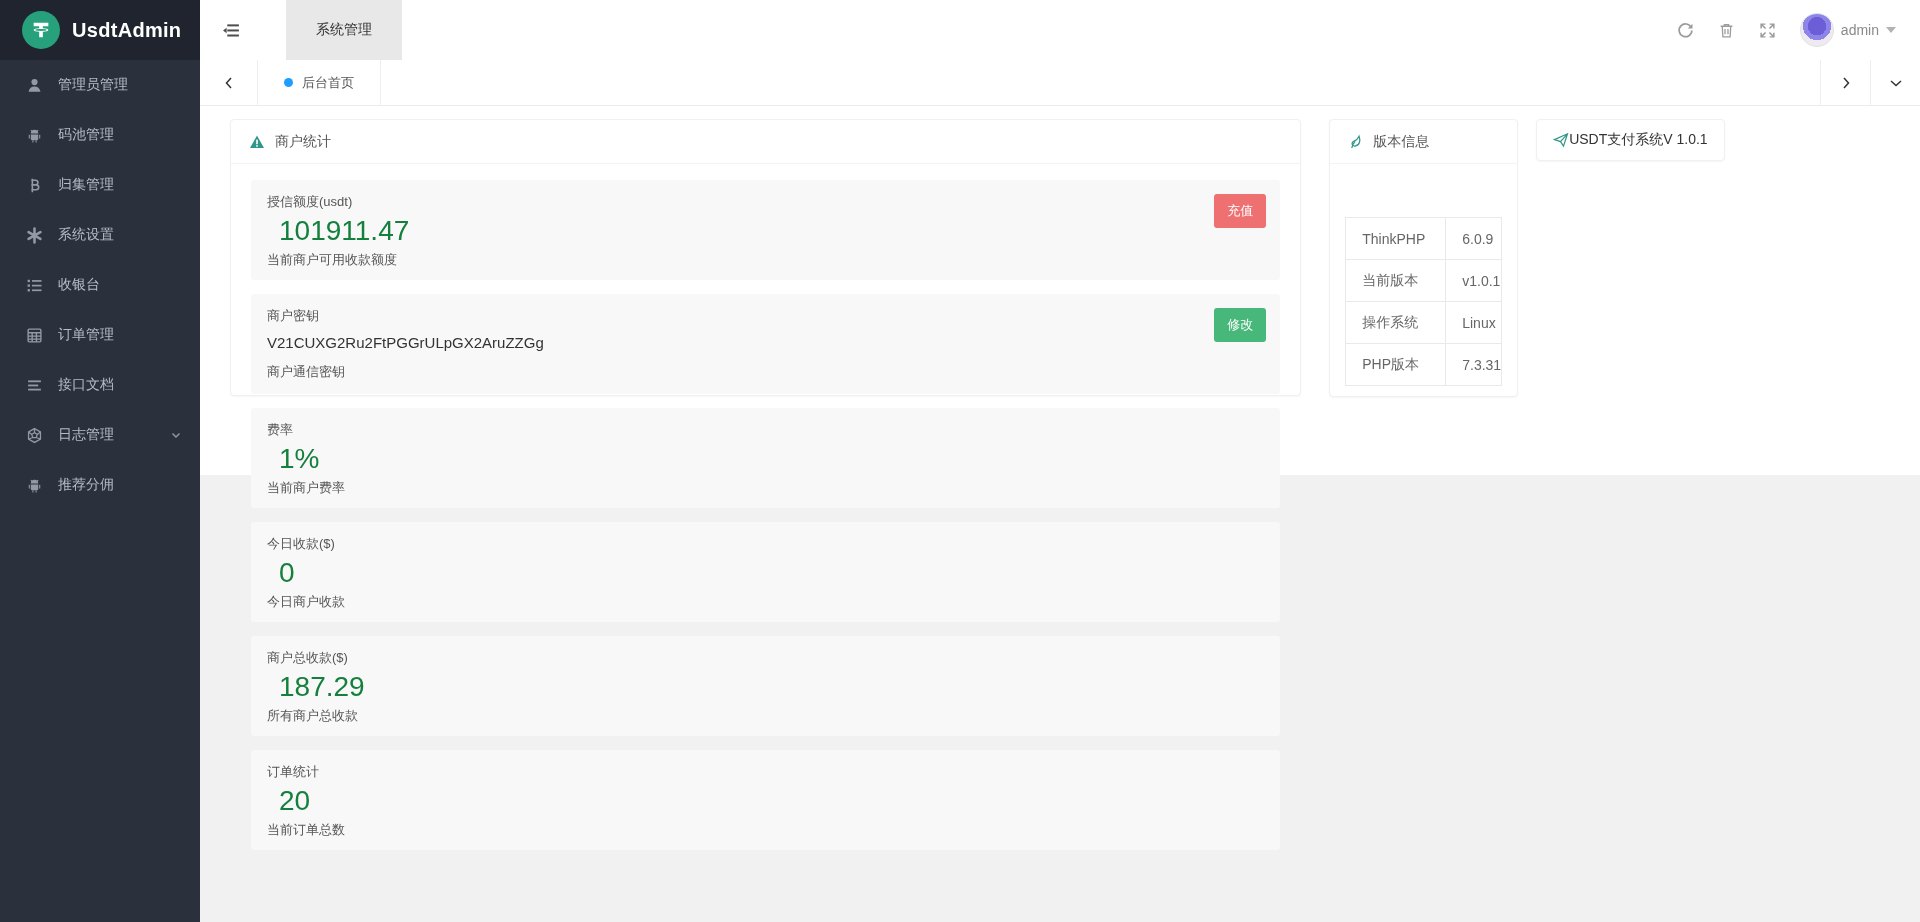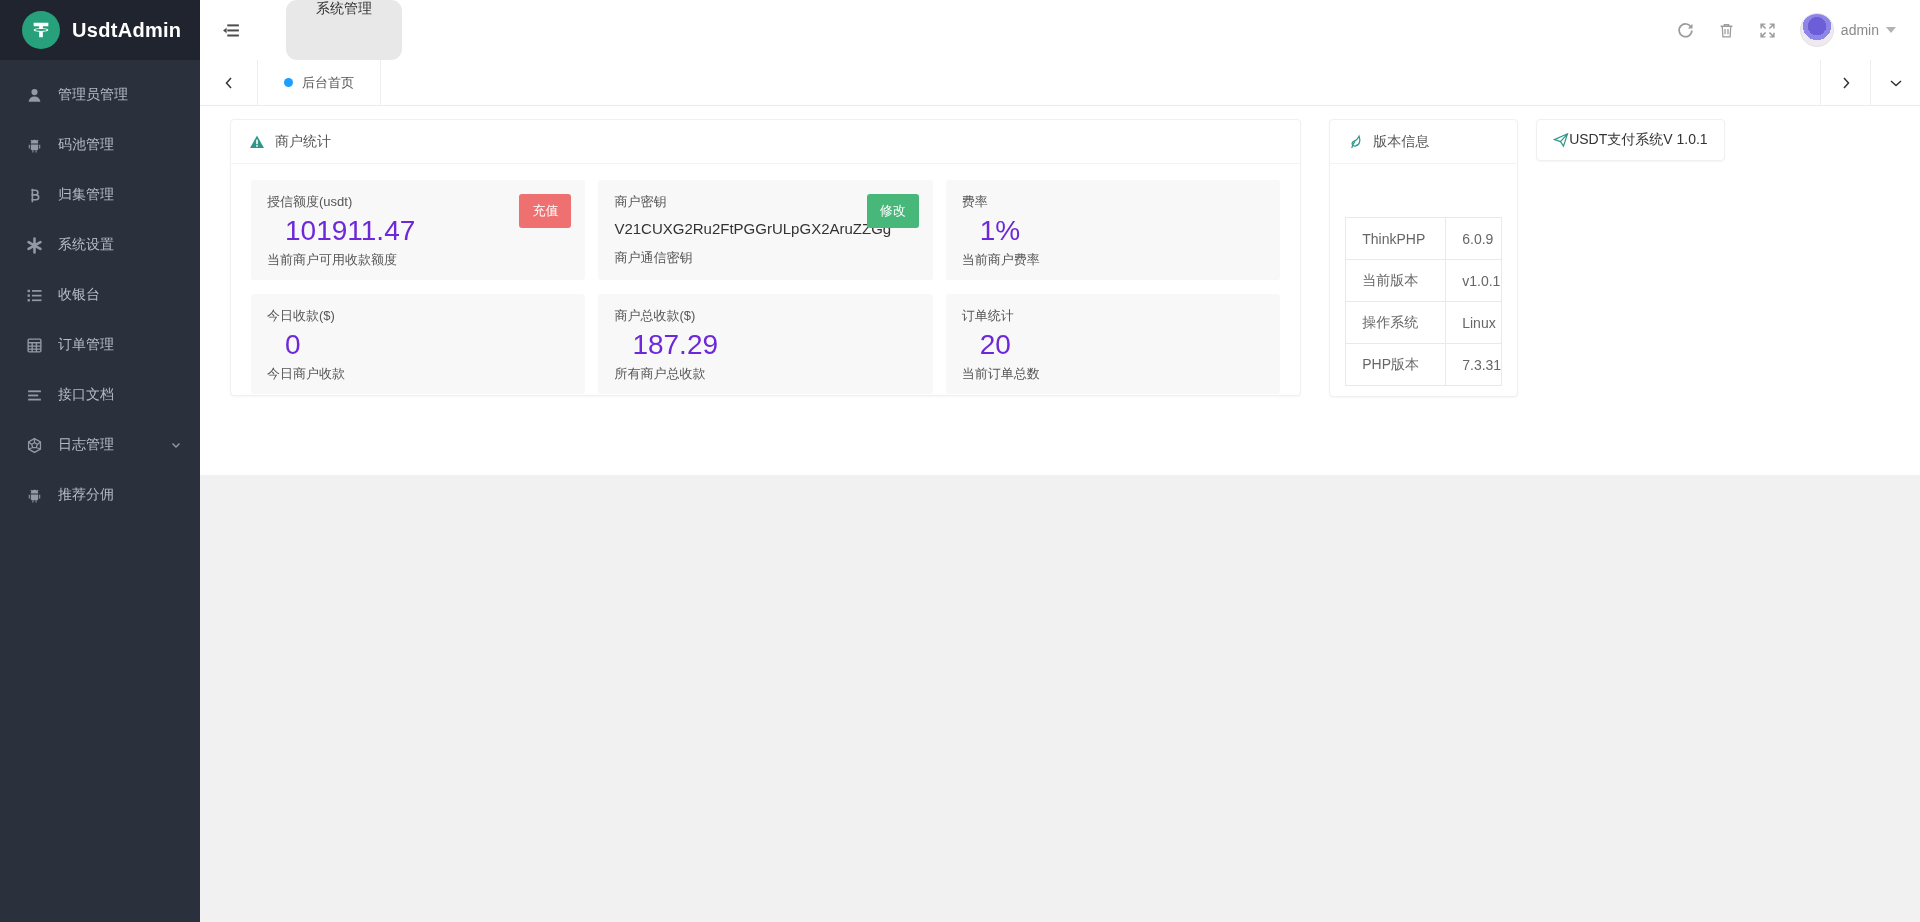--- a/index.html
+++ b/index.html
@@ -4,32 +4,32 @@
 <style>
   * { margin:0; padding:0; box-sizing:border-box; }
   html,body { width:1920px; height:922px; overflow:hidden; background:#f1f1f1;
               font-family:"Liberation Sans","DejaVu Sans",sans-serif; }
 
   
   .sidebar { position:fixed; left:0; top:0; width:200px; height:922px; background:#2a313d; z-index:10; }
   .logo { height:60px; background:#20242e; display:flex; align-items:center; padding-left:22px; gap:12px; }
   .logo-circle { width:38px; height:38px; border-radius:50%; background:#26a17b; display:flex; align-items:center; justify-content:center; }
   .logo-title { color:#ffffff; font-size:20px; font-weight:bold; letter-spacing:.3px; }
-  .menu { padding-top:10px; }
+  .menu { }
   .menu-item { height:50px; display:flex; align-items:center; padding:0 18px 0 26px; gap:15px;
                color:#b6bcc6; font-size:14px; cursor:pointer; }
   .menu-item .mi { width:17px; height:17px; color:#939aa6; flex:0 0 auto; display:flex; }
   .menu-item .chev { margin-left:auto; color:#939aa6; display:flex; }
 
   
   .topbar { position:fixed; left:200px; top:0; right:0; height:60px; background:#fff; z-index:9;
             display:flex; align-items:stretch; }
   .fold-btn { width:62px; display:flex; align-items:center; justify-content:center; color:#4d4d4d; cursor:pointer; }
-  .top-tab { margin-left:24px; padding:0 30px; background:#e8e8e8; display:flex; align-items:flex-start;
-             font-size:14px; color:#333; cursor:pointer;border-radius:11px; }
+  .top-tab { margin-left:24px; padding:0 30px; background:#e8e8e8; display:flex; align-items:center;
+             font-size:14px; color:#333; cursor:pointer; }
   .top-right { margin-left:auto; display:flex; align-items:center; gap:24px; padding-right:24px; }
   .tool-ic { width:17px; height:17px; color:#9b9b9b; cursor:pointer; display:flex; }
   .avatar { width:34px; height:34px; border-radius:50%; cursor:pointer;
             background:radial-gradient(circle at 50% 38%, #6c5ed6 0 36%, #8d86e8 36% 55%, #efe9f2 55% 100%); border:1px solid #e2e2e2; }
   .user-wrap { display:flex; align-items:center; gap:7px; cursor:pointer; }
   .user-name { font-size:14px; color:#8a8a8a; }
   .caret { width:0; height:0; border-left:5px solid transparent; border-right:5px solid transparent; border-top:6px solid #b3b3b3; }
 
   
   .tabsbar { position:fixed; left:200px; top:60px; right:0; height:46px; background:#fff; z-index:8;
@@ -44,24 +44,24 @@
 
   
   .main { position:absolute; left:200px; top:106px; right:0; bottom:0; background:#f1f1f1; }
   .page { background:#fff; height:369px; display:flex; gap:28px; padding:13px 28px 0 30px; }
   .panel { background:#fff; border:1px solid #f0f0f0; border-radius:4px; box-shadow:0 1px 2px rgba(0,0,0,.04); }
   .panel-hd { height:44px; display:flex; align-items:center; gap:10px; padding:0 18px;
               border-bottom:1px solid #f4f4f4; font-size:14px; color:#555; }
   .panel-hd .hd-ic { display:flex; }
 
   .stats-panel { width:1102px; height:277px; }
-  .cards { padding:16px 20px; display:grid; grid-template-columns:repeat(3,1fr); gap:14px 13px; }
+  .cards { padding:16px 20px; display:grid; grid-template-columns:repeat(1,1fr); gap:14px 13px; }
   .card { position:relative; background:#f8f8f8; border-radius:3px; padding:13px 16px; height:100px; }
   .card-label { font-size:13px; color:#555; }
-  .card-value { font-size:28px; color:#6d28d9; font-weight:500; line-height:1.25; margin:2px 18px 3px; }
+  .card-value { font-size:28px; color:#15803d; font-weight:500; line-height:1.25; margin:2px 12px 3px; }
   .card-value.key { font-size:15px; font-weight:400; color:#333; margin:9px 0 10px; }
   .card-sub { font-size:13px; color:#555; }
   .card-btn { position:absolute; top:14px; right:14px; border:none; color:#fff; font-size:13px;
               padding:8px 13px; border-radius:3px; cursor:pointer; font-family:inherit; }
   .card-btn.red { background:#ee7070; }
   .card-btn.green { background:#47b87a; }
 
   .right-col { width:579px; display:flex; flex-direction:row; gap:18px; }
   .version-panel { height:278px; }
   .vtable-wrap { padding:13px 15px; }

